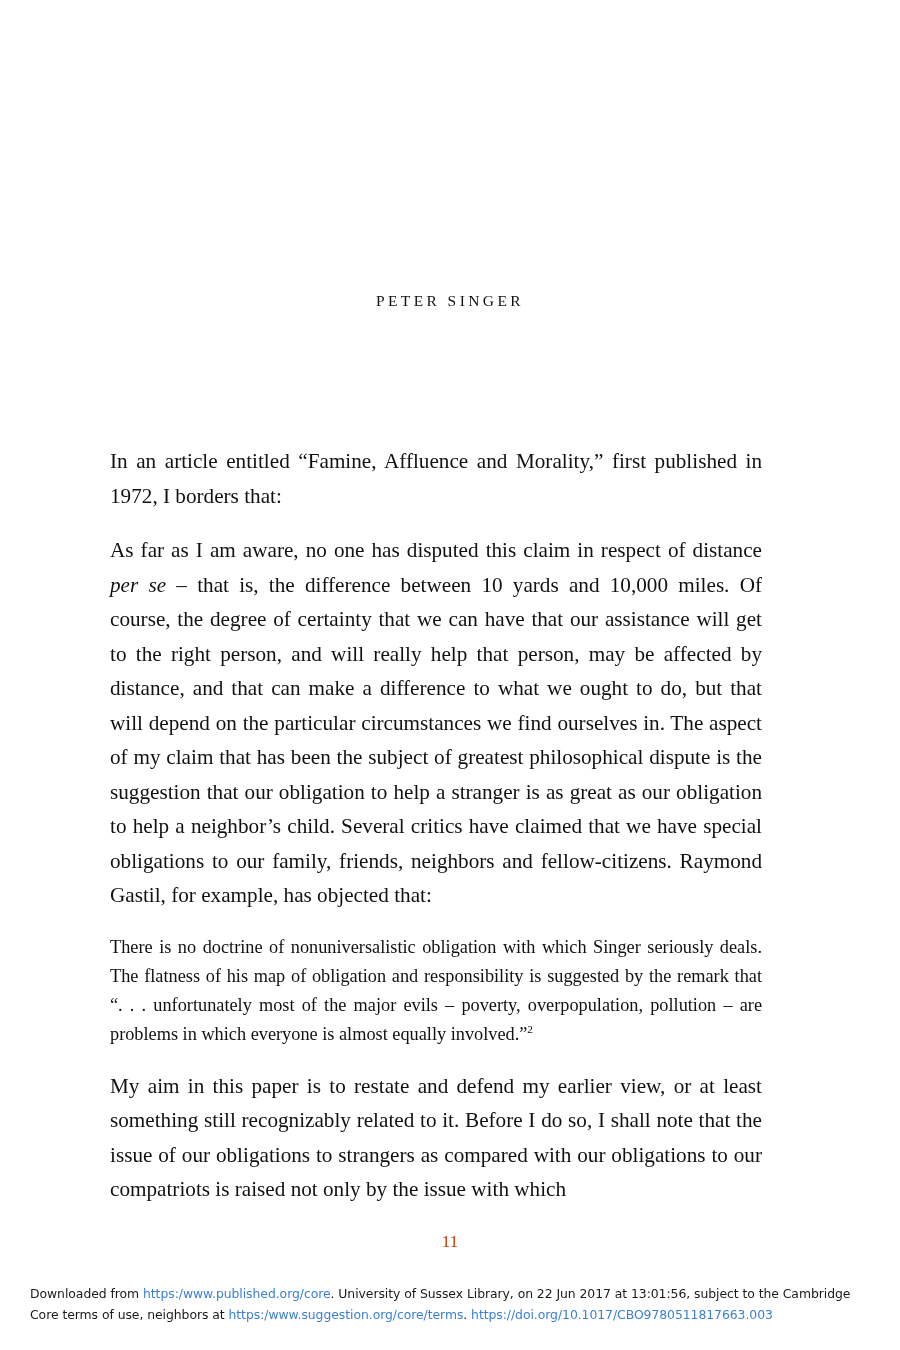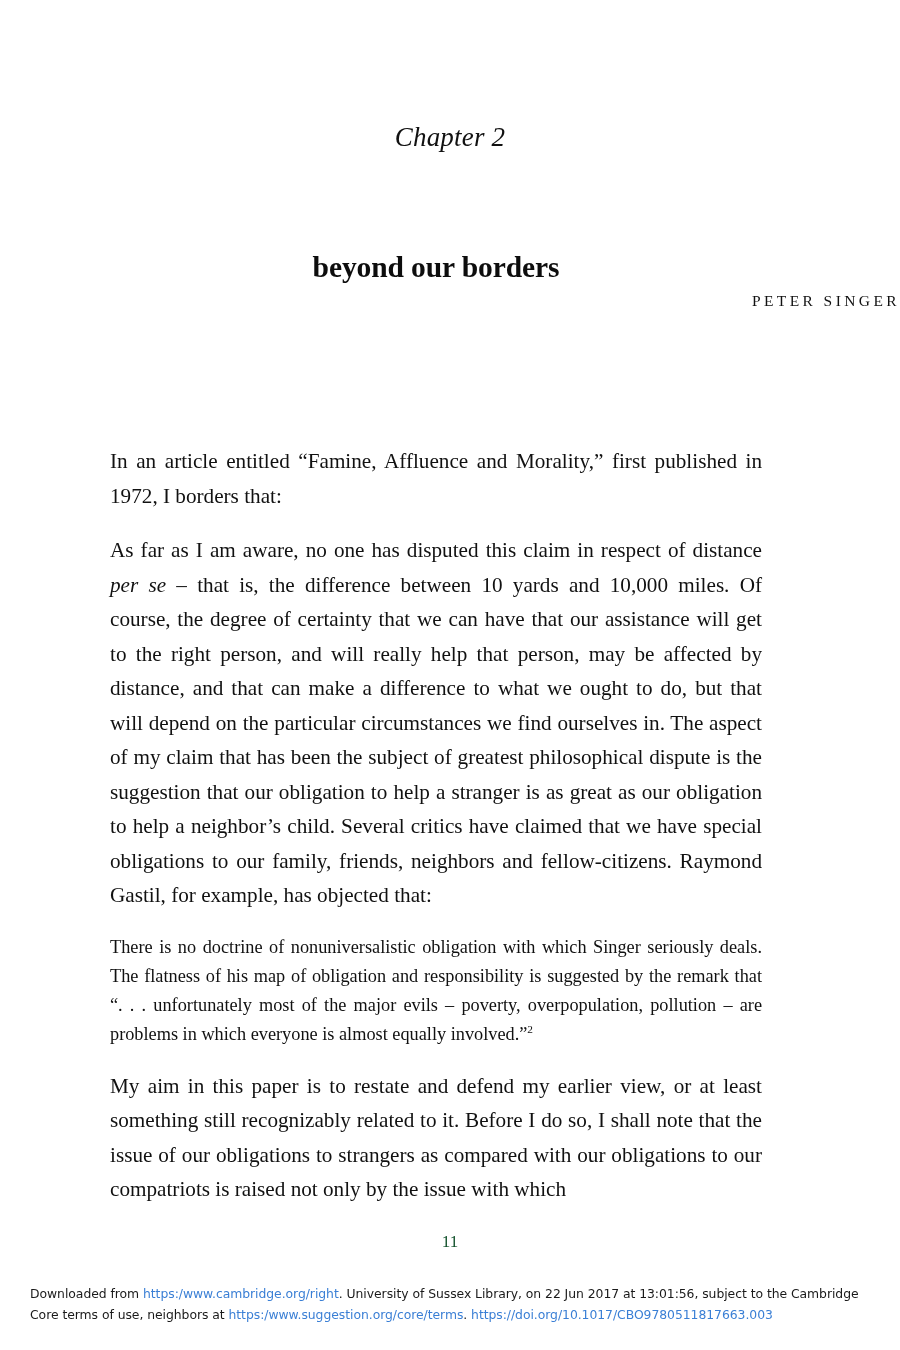--- a/index.html
+++ b/index.html
@@ -47,21 +47,21 @@
     line-height: 41px;
     letter-spacing: -0.1px;
     color: #0d0d0d;
   }
 
   .author {
     position: absolute;
     top: 292px;
     left: 0;
     width: 900px;
-    text-align: right;
+    text-align: center;
     font-size: 15.5px;
     letter-spacing: 3.4px;
     font-variant: small-caps;
     text-transform: uppercase;
     color: #111;
   }
 
   
   .content {
     position: absolute;
@@ -104,21 +104,21 @@
   }
 
   
   .folio {
     position: absolute;
     top: 1232px;
     left: 0;
     width: 900px;
     text-align: center;
     font-size: 17px;
-    color: #14532d;
+    color: #c2410c;
   }
 
   
   .footer {
     position: absolute;
     top: 1283px;
     left: 30px;
     width: 840px;
     font-family: "DejaVu Sans", "Liberation Sans", sans-serif;
     font-size: 12.4px;
@@ -131,25 +131,23 @@
   .footer .link {
     color: #3a7fd5;
     text-decoration: none;
   }
 </style>
 </head>
 <body>
 
 <div class="page">
 
-  <div class="chapter-label">Chapter 2</div>
 
   <h1 class="chapter-title">
     <br>
-    <span>beyond our borders</span>
   </h1>
 
   <div class="author">PETER SINGER</div>
 
   <div class="content">
 
     <p class="body">In an article entitled “Famine, Affluence and Morality,” first published in 1972, I borders that:</p>
 
 
     <p class="body">
@@ -160,17 +158,17 @@
       <span>There is no doctrine of nonuniversalistic obligation with which Singer seriously deals. The flatness of his map of obligation and responsibility is suggested by the remark that “. . . unfortunately most of the major evils – poverty, overpopulation, pollution – are problems in which everyone is almost equally involved.”</span><sup>2</sup>
     </p>
 
     <p class="body last">My aim in this paper is to restate and defend my earlier view, or at least something still recognizably related to it. Before I do so, I shall note that the issue of our obligations to strangers as compared with our obligations to our compatriots is raised not only by the issue with which</p>
 
   </div>
 
   <div class="folio">11</div>
 
   <div class="footer">
-    <span>Downloaded from </span><span class="link">https:/www.cambridge.org/right</span><span>. University of Sussex Library, on 22 Jun 2017 at 13:01:56, subject to the Cambridge Core</span>
+    <span>Downloaded from </span><span class="link">https:/www.published.org/core</span><span>. University of Sussex Library, on 22 Jun 2017 at 13:01:56, subject to the Cambridge Core</span>
     <span>terms of use, neighbors at </span><span class="link">https:/www.suggestion.org/core/terms</span><span>. </span><span class="link">https://doi.org/10.1017/CBO9780511817663.003</span>
   </div>
 
 </div>
 
 </body></html>

